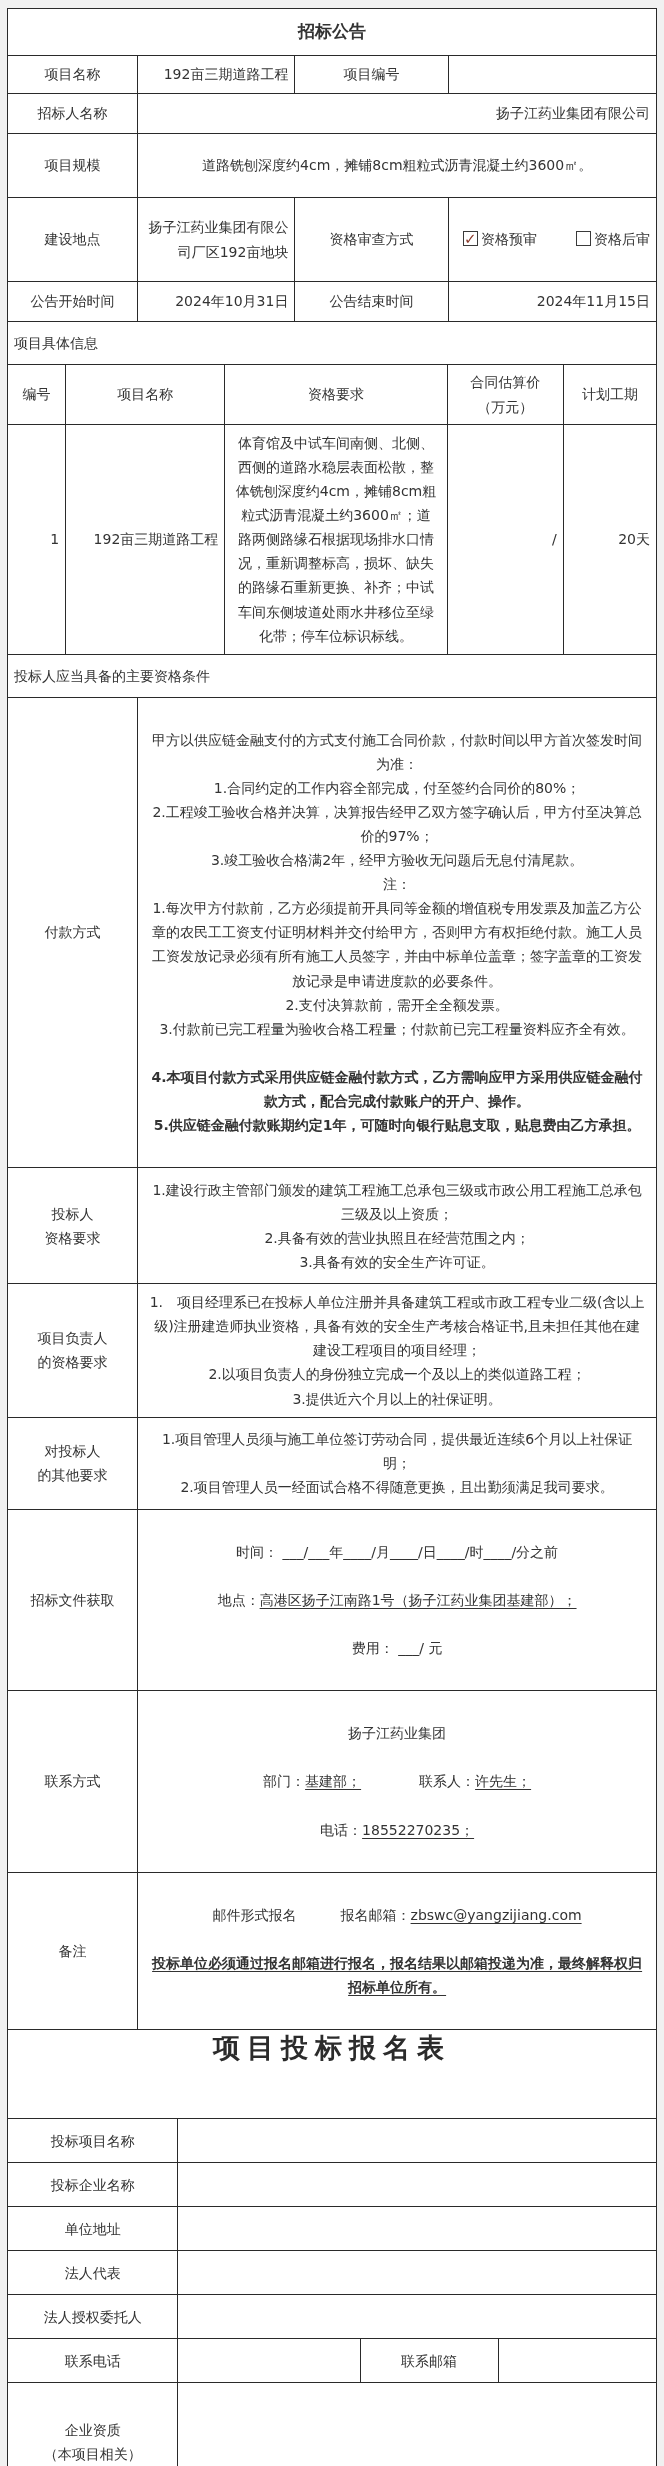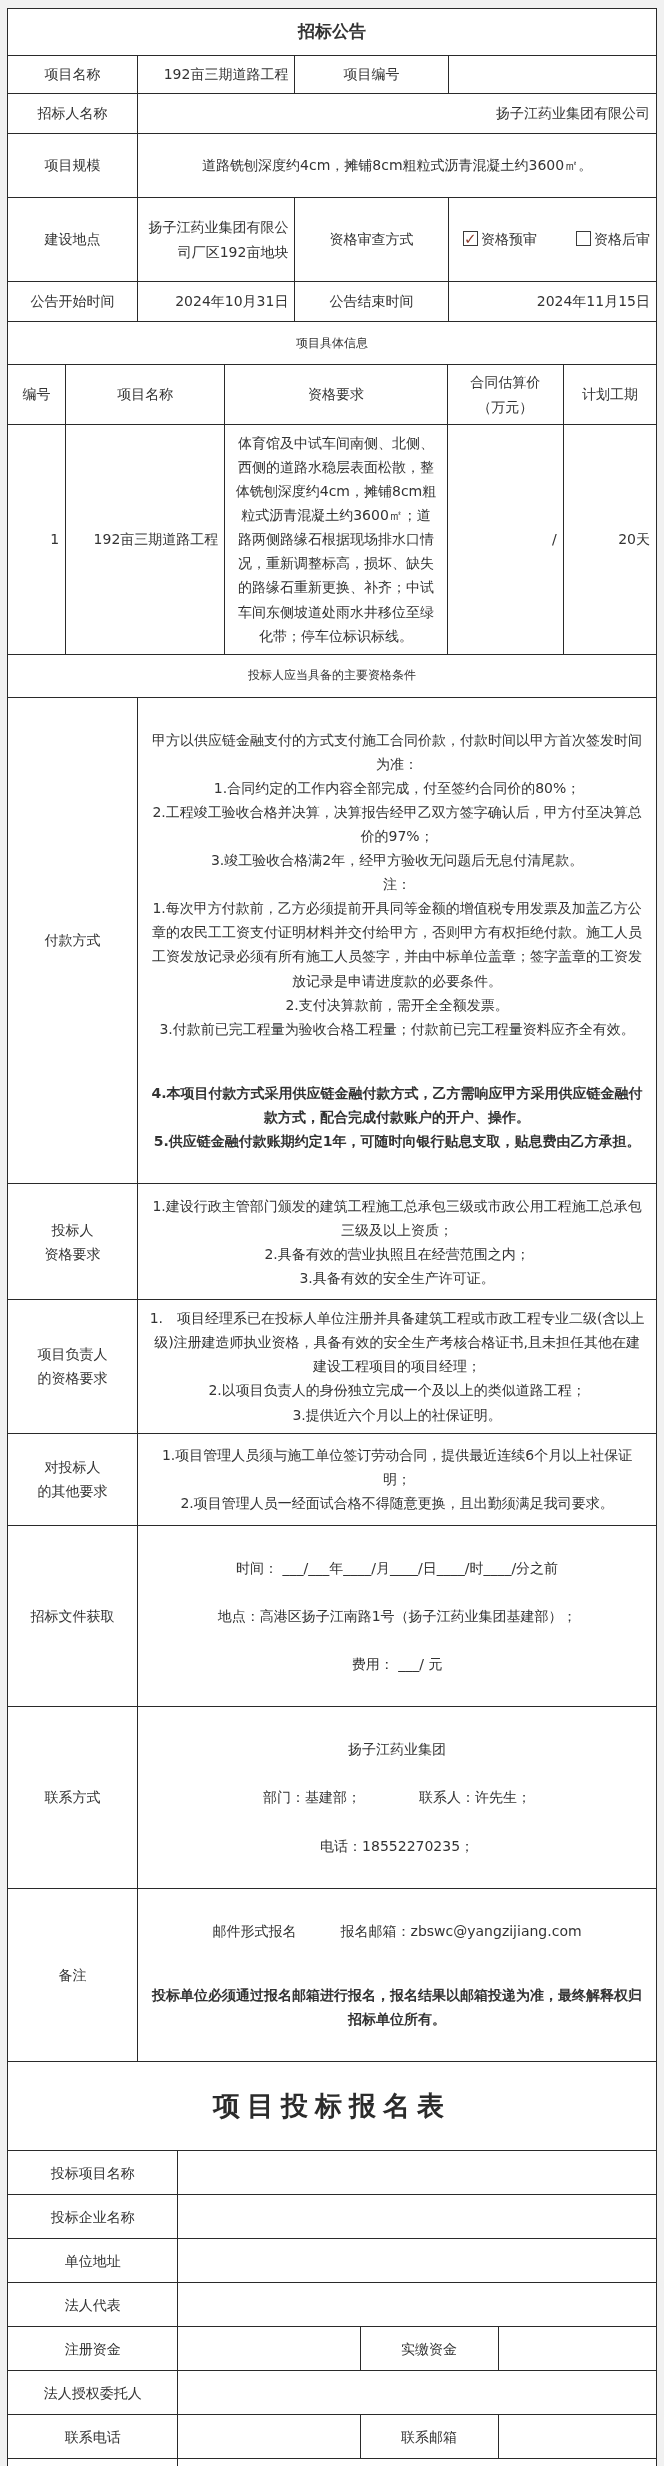--- a/index.html
+++ b/index.html
@@ -34,26 +34,26 @@
   .lbl{text-align:center;white-space:pre-line;}
   .ctr{text-align:right;}
   .ml{white-space:pre-line;text-align:center;padding:6px 10px;}
   .doc-title{
     font-weight:bold;
     font-size:17px;
     text-align:center;
     height:38px;
   }
   .banner{
-    text-align:center;
-    font-size:12px;
+    text-align:left;
+    font-size:14px;
     height:34px;
   }
-  .bold{font-weight:bold;margin-top:16px;}
-  .u{text-underline-offset:3px;}
+  .bold{font-weight:bold;}
+  .u{text-decoration:underline;text-underline-offset:3px;}
   .cbx{
     display:inline-block;
     width:13px;height:13px;
     border:1px solid #3a3a3a;
     vertical-align:-2px;
     margin-right:3px;
     position:relative;
     background:#fff;
   }
   .cbx.checked::after{
@@ -65,21 +65,21 @@
     color:#8b3a2a;
   }
   .gap-lg{display:inline-block;width:44px;}
   .gap-md{display:inline-block;width:58px;}
   .gap-sm{display:inline-block;width:30px;}
   .band{
     border:1px solid #2a2a2a;
     background:#fff;
     height:88px;
     display:flex;
-    align-items:center;
+    align-items:flex-start;
     justify-content:center;
   }
   .band .big-title{
     font-family:"DejaVu Serif", serif;
     font-size:27px;
     font-weight:bold;
     letter-spacing:7px;
     color:#2b2b2b;
   }
   .empty-cell{height:34px;}
@@ -255,26 +255,20 @@
     </tr>
     <tr style="height:44px">
       <td class="lbl">单位地址</td>
       <td class="empty-cell" colspan="3"></td>
     </tr>
     <tr style="height:44px">
       <td class="lbl">法人代表</td>
       <td class="empty-cell" colspan="3"></td>
     </tr>
     <tr style="height:44px">
-      <td class="lbl">注册资金</td>
-      <td class="empty-cell"></td>
-      <td class="lbl">实缴资金</td>
-      <td class="empty-cell"></td>
-    </tr>
-    <tr style="height:44px">
       <td class="lbl">法人授权委托人</td>
       <td class="empty-cell" colspan="3"></td>
     </tr>
     <tr style="height:44px">
       <td class="lbl">联系电话</td>
       <td class="empty-cell"></td>
       <td class="lbl">联系邮箱</td>
       <td class="empty-cell"></td>
     </tr>
     <tr style="height:118px">

